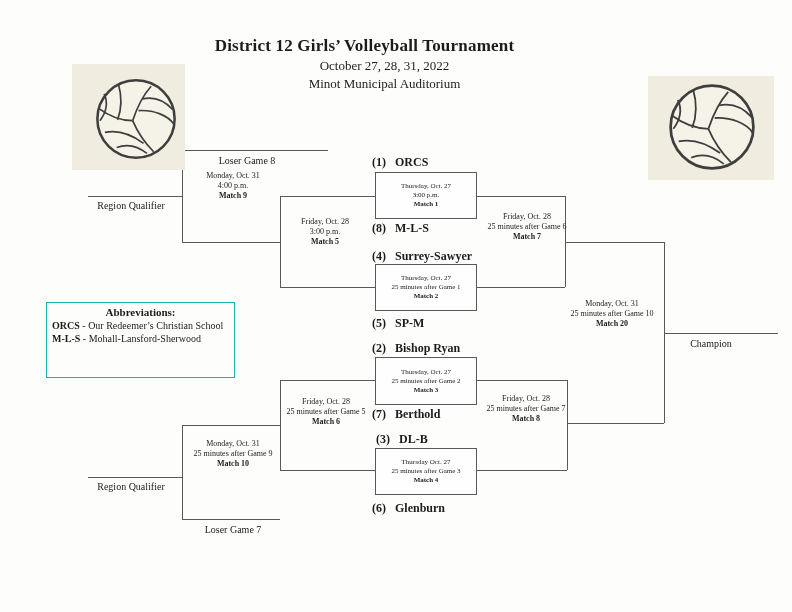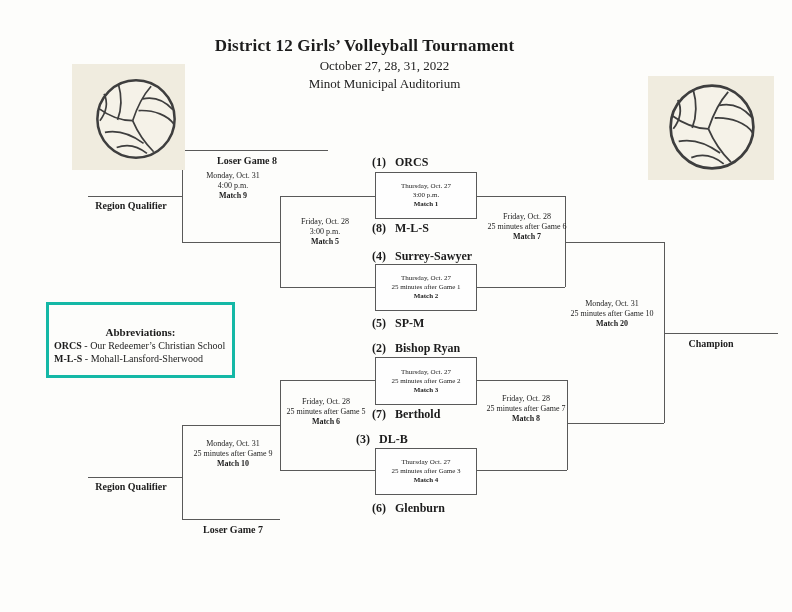--- a/index.html
+++ b/index.html
@@ -37,28 +37,28 @@
 
   
   .seed{
     position:absolute;font-size:12px;font-weight:bold;white-space:nowrap;z-index:2;
   }
   .seed .num{margin-right:9px;}
 
   
   .feeder{
     position:absolute;width:120px;text-align:center;
-    font-size:10px;font-weight:bold;z-index:2;
+    font-size:10px;font-weight:normal;z-index:2;
   }
 
   
   .abbr-box{
     position:absolute;left:46px;top:302px;width:189px;height:76px;
-    border:3px solid #14b8a6;background:#fdfdfb;box-sizing:border-box;
-    padding:21px 5px;z-index:3;
+    border:1px solid #14b8a6;background:#fdfdfb;box-sizing:border-box;
+    padding:3px 5px;z-index:3;
   }
   .abbr-title{text-align:center;font-size:11px;font-weight:bold;line-height:13px;}
   .abbr-item{font-size:10px;line-height:13px;white-space:nowrap;}
   .abbr-item b{font-weight:bold;}
 
   
   .vb-patch{position:absolute;background:var(--ball-bg,#f0ecdf);z-index:1;}
   .vb svg{display:block;}
 </style>
 </head>
@@ -195,21 +195,21 @@
 </div>
 <div class="seed" style="left:372px;top:316px;">
   <span class="num">(5)</span><span>SP-M</span>
 </div>
 <div class="seed" style="left:372px;top:341px;">
   <span class="num">(2)</span><span>Bishop Ryan</span>
 </div>
 <div class="seed" style="left:372px;top:407px;">
   <span class="num">(7)</span><span>Berthold</span>
 </div>
-<div class="seed" style="left:356px;top:432px;">
+<div class="seed" style="left:376px;top:432px;">
   <span class="num">(3)</span><span>DL-B</span>
 </div>
 <div class="seed" style="left:372px;top:501px;">
   <span class="num">(6)</span><span>Glenburn</span>
 </div>
 
 <div class="feeder" style="left:187px;top:155px;">Loser Game 8</div>
 <div class="feeder" style="left:71px;top:200px;">Region Qualifier</div>
 <div class="feeder" style="left:71px;top:481px;">Region Qualifier</div>
 <div class="feeder" style="left:173px;top:524px;">Loser Game 7</div>

